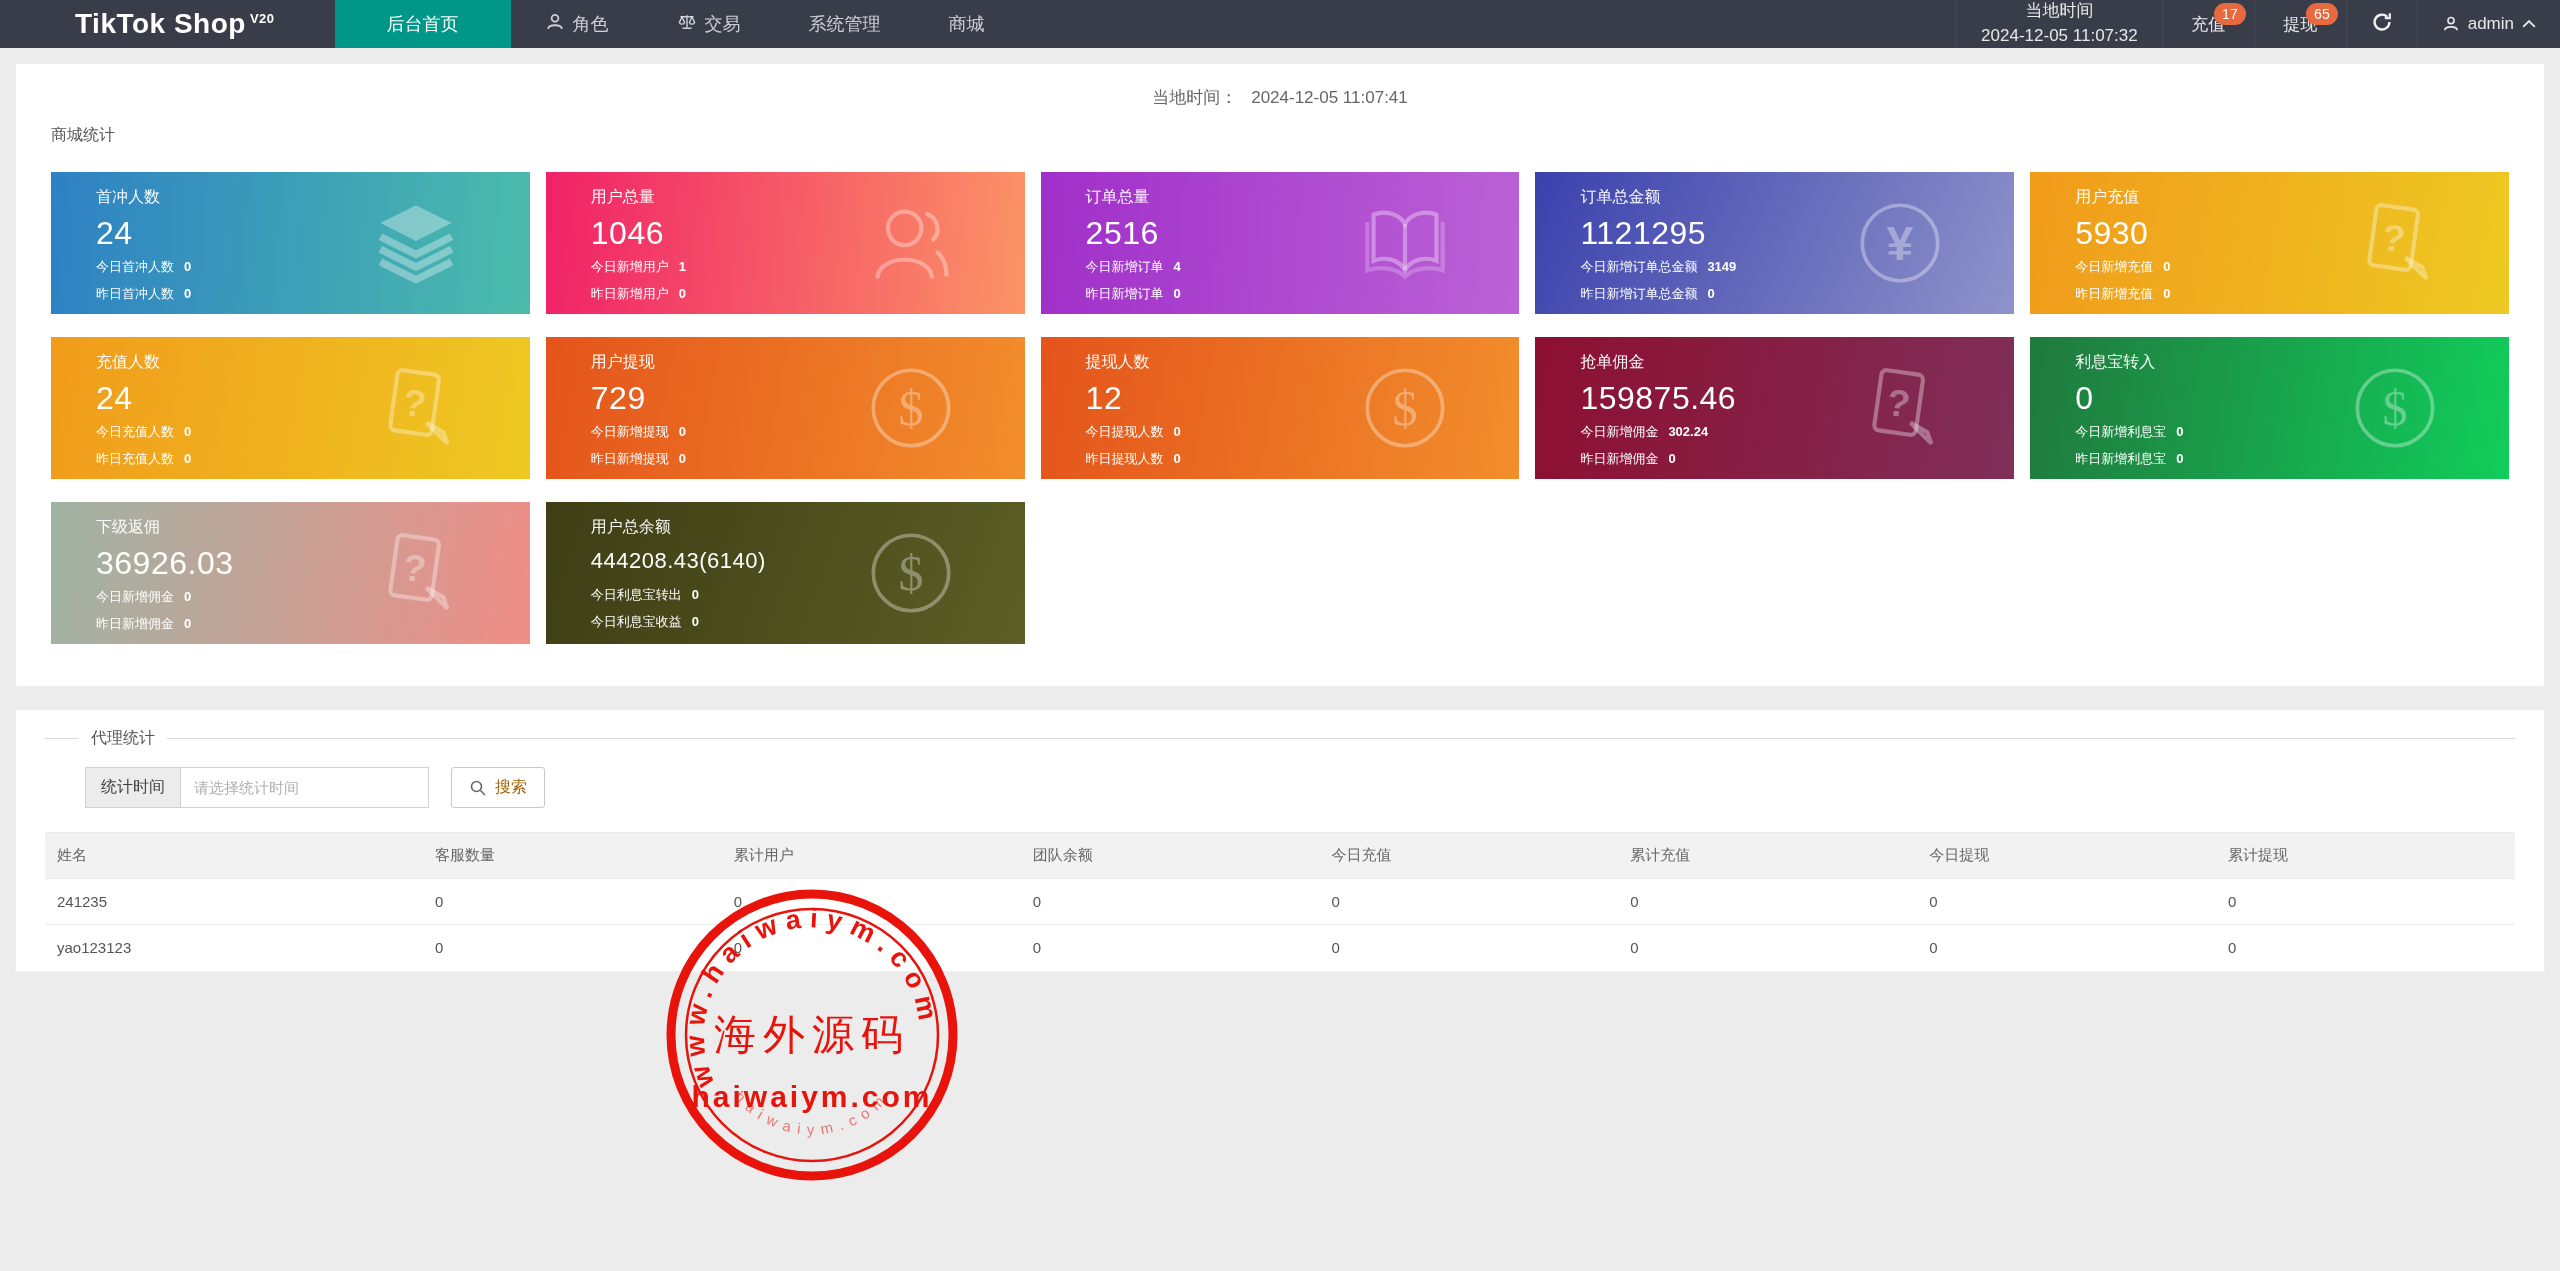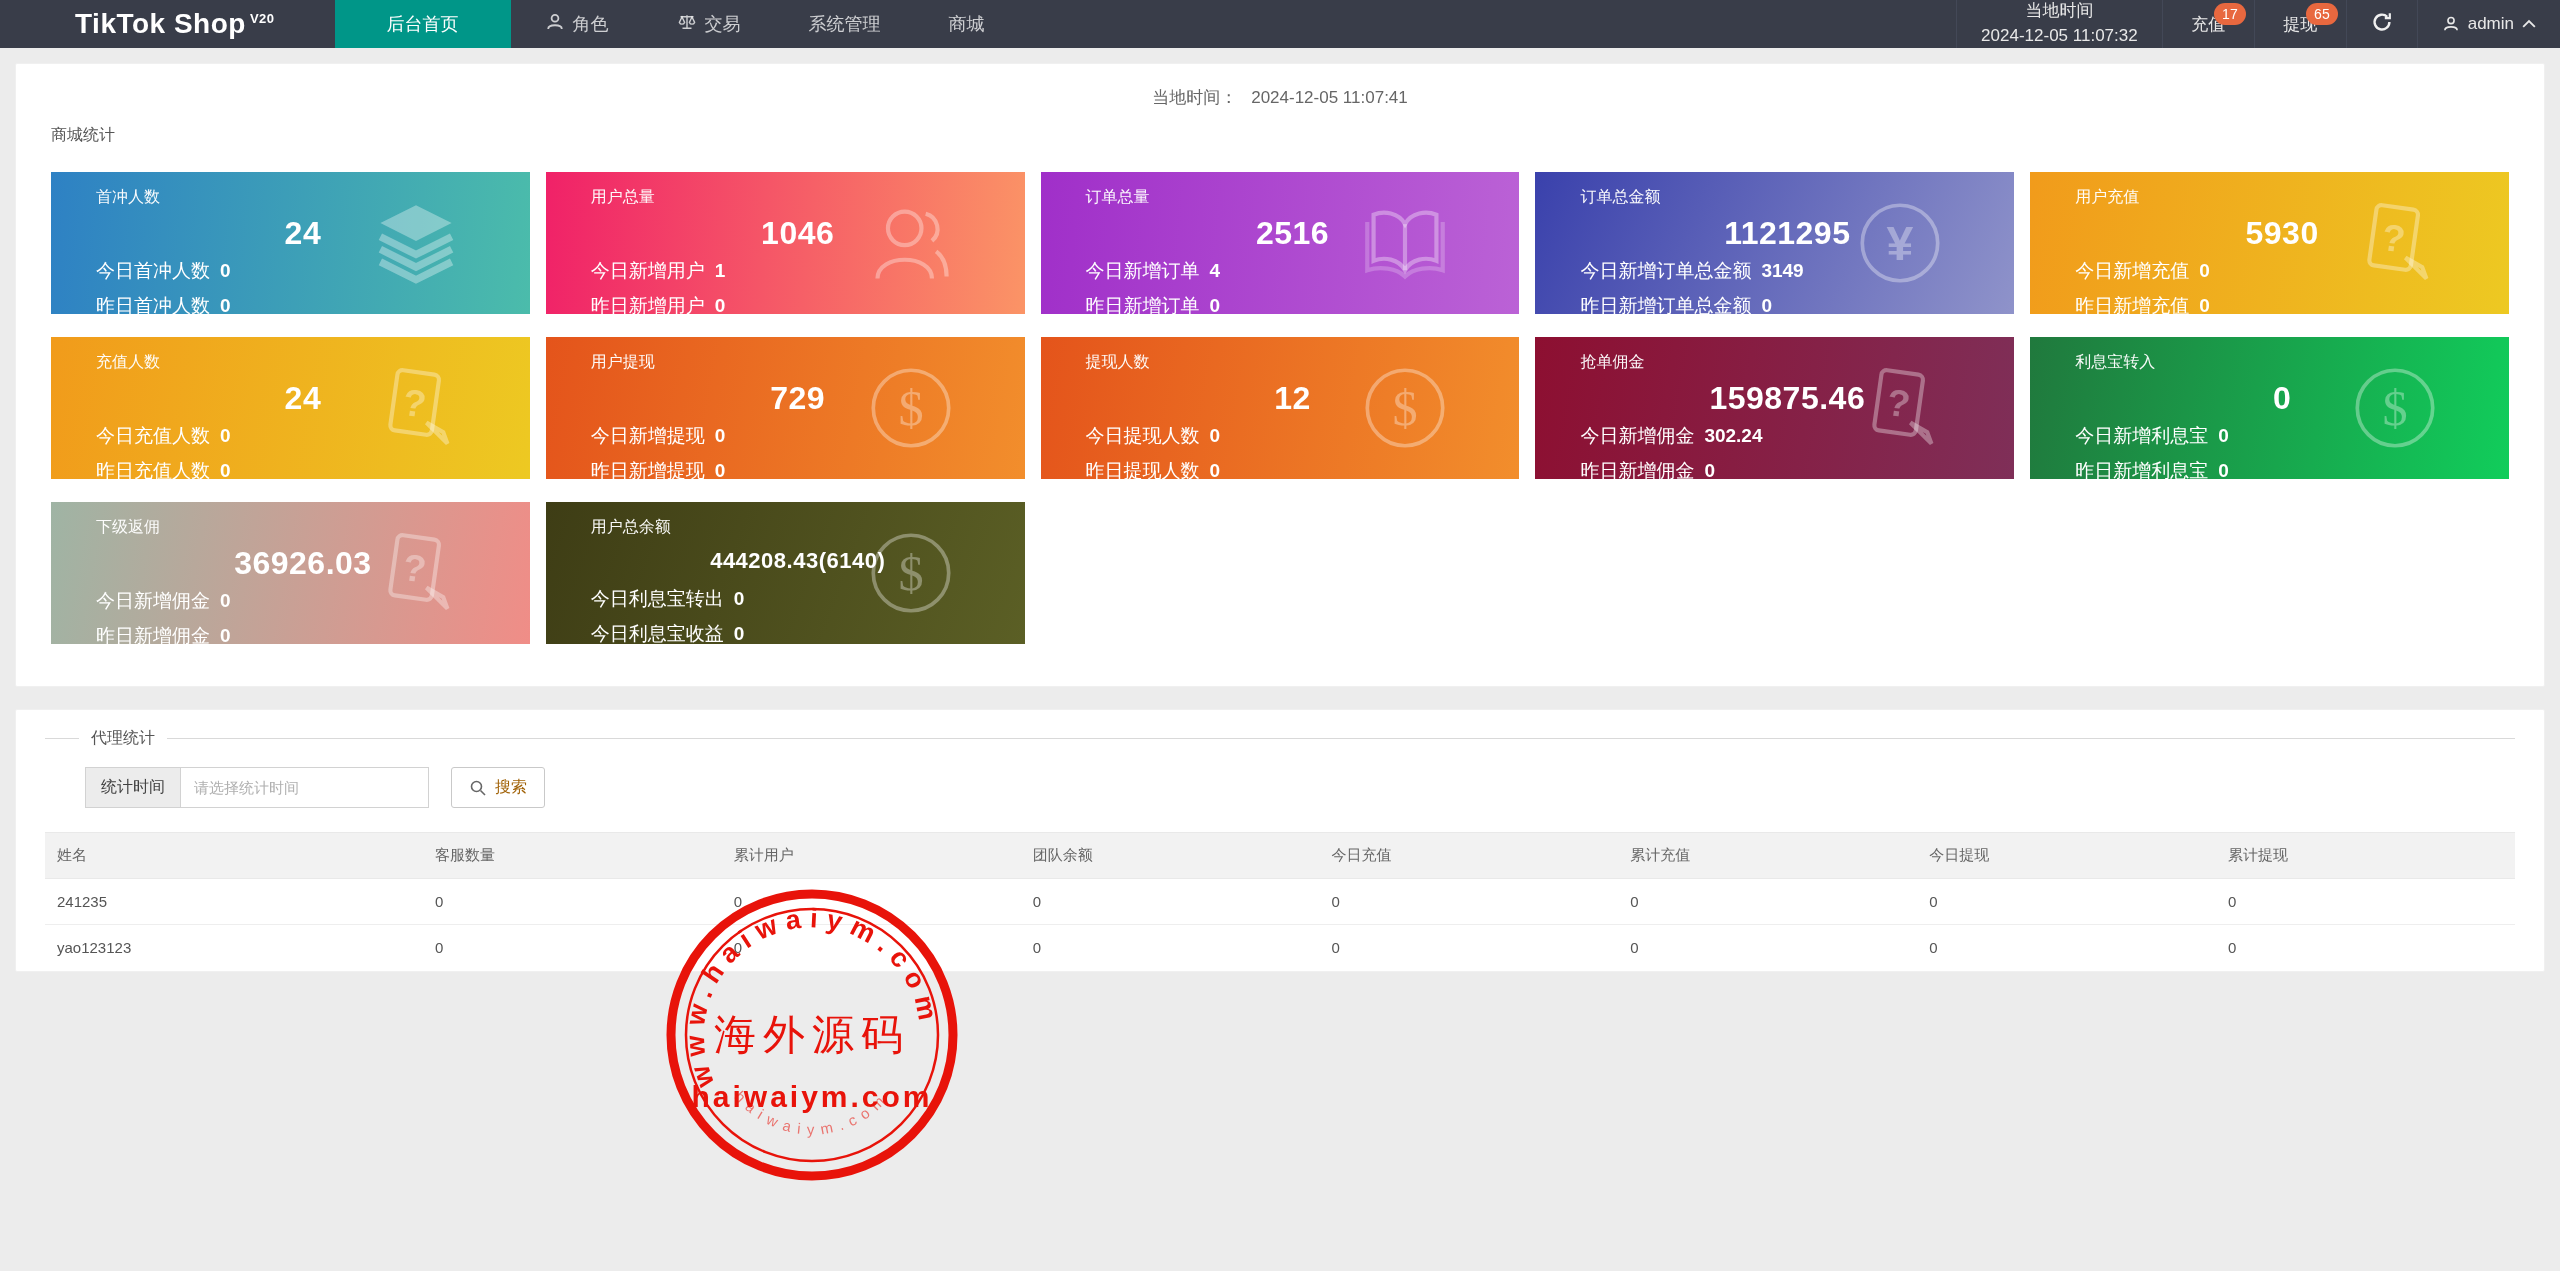--- a/index.html
+++ b/index.html
@@ -28,23 +28,23 @@
   .content { padding:15px; }
   .panel { background:#fff; border:1px solid #f0f0f0; border-radius:2px; }
   .panel-stats { padding:22px 35px 42px; }
   .main-time { text-align:center; font-size:17px; color:#666; margin-bottom:16px; }
   .main-time b { font-weight:normal; margin-left:14px; }
   .stats-title { font-size:16px; color:#555; margin-bottom:26px; }
 
   .cards { display:grid; grid-template-columns:repeat(5,1fr); column-gap:16px; row-gap:23px; }
   .card { position:relative; height:142px; padding:15px 20px 0 45px; color:#fff; overflow:hidden; }
   .card-title { font-size:16px; opacity:.97; }
-  .card-value { font-size:32px; font-weight:bold; margin:7px 0 6px; letter-spacing:.5px;text-align:center; }
+  .card-value { font-size:32px; font-weight:normal; margin:7px 0 6px; letter-spacing:.5px; }
   .card-value.small { font-size:22px; margin:10px 0 12px; }
-  .card-line { font-size:19px; margin-bottom:9px; display:flex; align-items:baseline; gap:10px; }
+  .card-line { font-size:13px; margin-bottom:9px; display:flex; align-items:baseline; gap:10px; }
   .card-line:nth-of-type(1) b { font-weight:bold; font-size:20px; }
   .card-line:nth-of-type(2) b { font-weight:normal; font-size:15px; }
   .card-icon { position:absolute; right:70px; top:50%; transform:translateY(-50%); width:88px; height:88px; color:rgba(255,255,255,.34); }
   .card-icon svg { width:100%; height:100%; }
 
   
   .panel-agent { margin-top:22px; padding:16px 15px 0; position:relative; padding-bottom:1px; }
   .fieldset { border-top:1px solid #d9d9d9; margin:12px 14px 0; position:relative; }
   .fieldset-legend { position:absolute; top:-11px; left:34px; background:#fff; padding:0 12px; font-size:16px; color:#555; }
   .filter-row { display:flex; align-items:center; margin:28px 0 24px 40px; }

